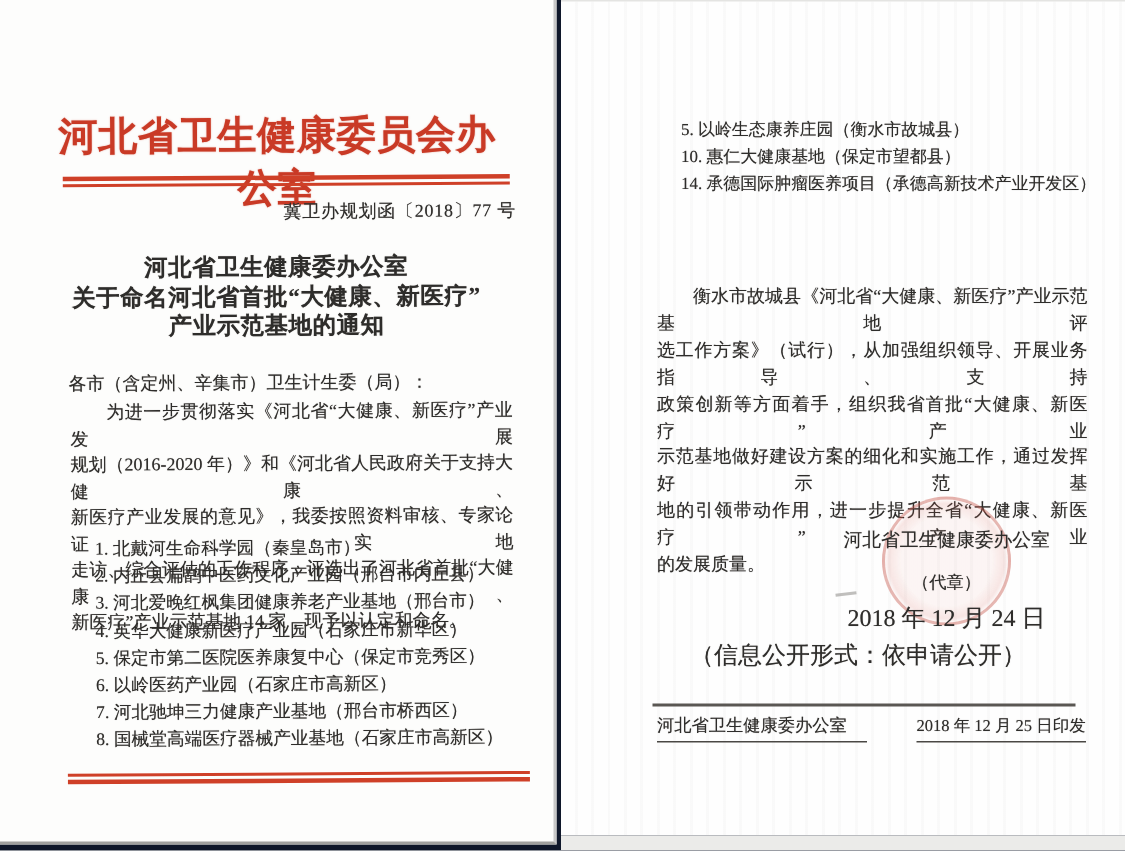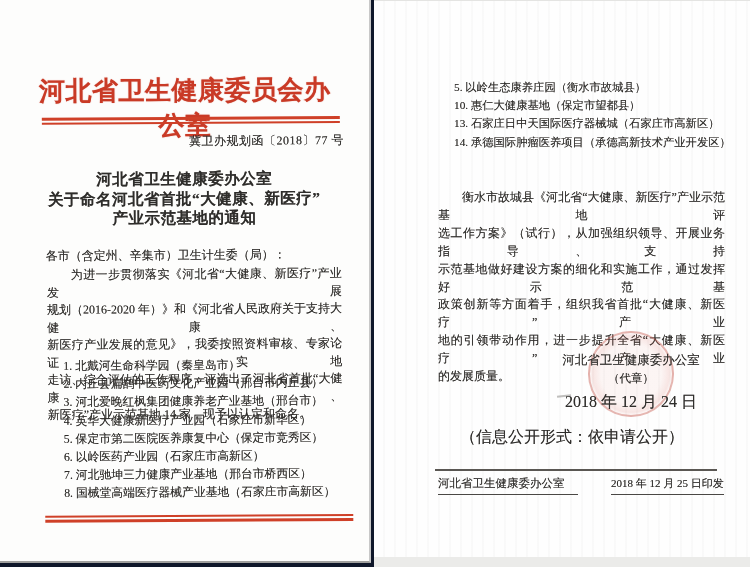--- a/index.html
+++ b/index.html
@@ -78,38 +78,37 @@
 
       <div class="redline2" style="left:44px;top:515px;width:308px;"></div>
     </div>
   </div>
 
   <div class="page page-right">
 
     <div class="abs list t" style="left:80px;top:77px;line-height:18.2px;font-size:11.3px;">
       <div class="li">5. 以岭生态康养庄园（衡水市故城县）</div>
       <div class="li">10. 惠仁大健康基地（保定市望都县）</div>
-      <div class="li">13. 石家庄日中天国际医疗器械城（石家庄市高新区）</div>
       <div class="li">14. 承德国际肿瘤医养项目（承德高新技术产业开发区）</div>
     </div>
 
     <div class="abs para body12 t" style="left:64px;top:188px;width:287px;line-height:17.9px;">
       <div class="pl indent">衡水市故城县《河北省“大健康、新医疗”产业示范基地评</div>
       <div class="pl">选工作方案》（试行），从加强组织领导、开展业务指导、支持</div>
+      <div class="pl">政策创新等方面着手，组织我省首批“大健康、新医疗”产业</div>
       <div class="pl">示范基地做好建设方案的细化和实施工作，通过发挥好示范基</div>
-      <div class="pl">政策创新等方面着手，组织我省首批“大健康、新医疗”产业</div>
       <div class="pl">地的引领带动作用，进一步提升全省“大健康、新医疗”产业</div>
       <div class="pl last">的发展质量。</div>
     </div>
 
     <div class="seal" style="left:214px;top:330px;width:82px;height:82px;"></div>
 
     <div class="abs sig t" style="left:157px;top:351px;width:200px;">
       <div style="font-size:12.5px;">河北省卫生健康委办公室</div>
-      <div style="font-size:11.5px;margin-top:2px;">（代章）</div>
+      <div style="font-size:11.5px;margin-top:12px;">（代章）</div>
       <div style="font-size:16px;margin-top:6px;">2018 年 12 月 24 日</div>
     </div>
 
     <div class="mark" style="left:183px;top:394px;width:14px;height:2px;transform:rotate(-7deg);"></div>
 
     <div class="abs t" style="left:86px;top:426px;font-size:16px;">（信息公开形式：依申请公开）</div>
 
     <div class="abs" style="left:61px;top:468px;width:282px;height:1.5px;background:#5a5753;"></div>
 
     <span class="fu t" style="left:64px;top:475px;font-size:11.5px;min-width:140px;">河北省卫生健康委办公室</span>

